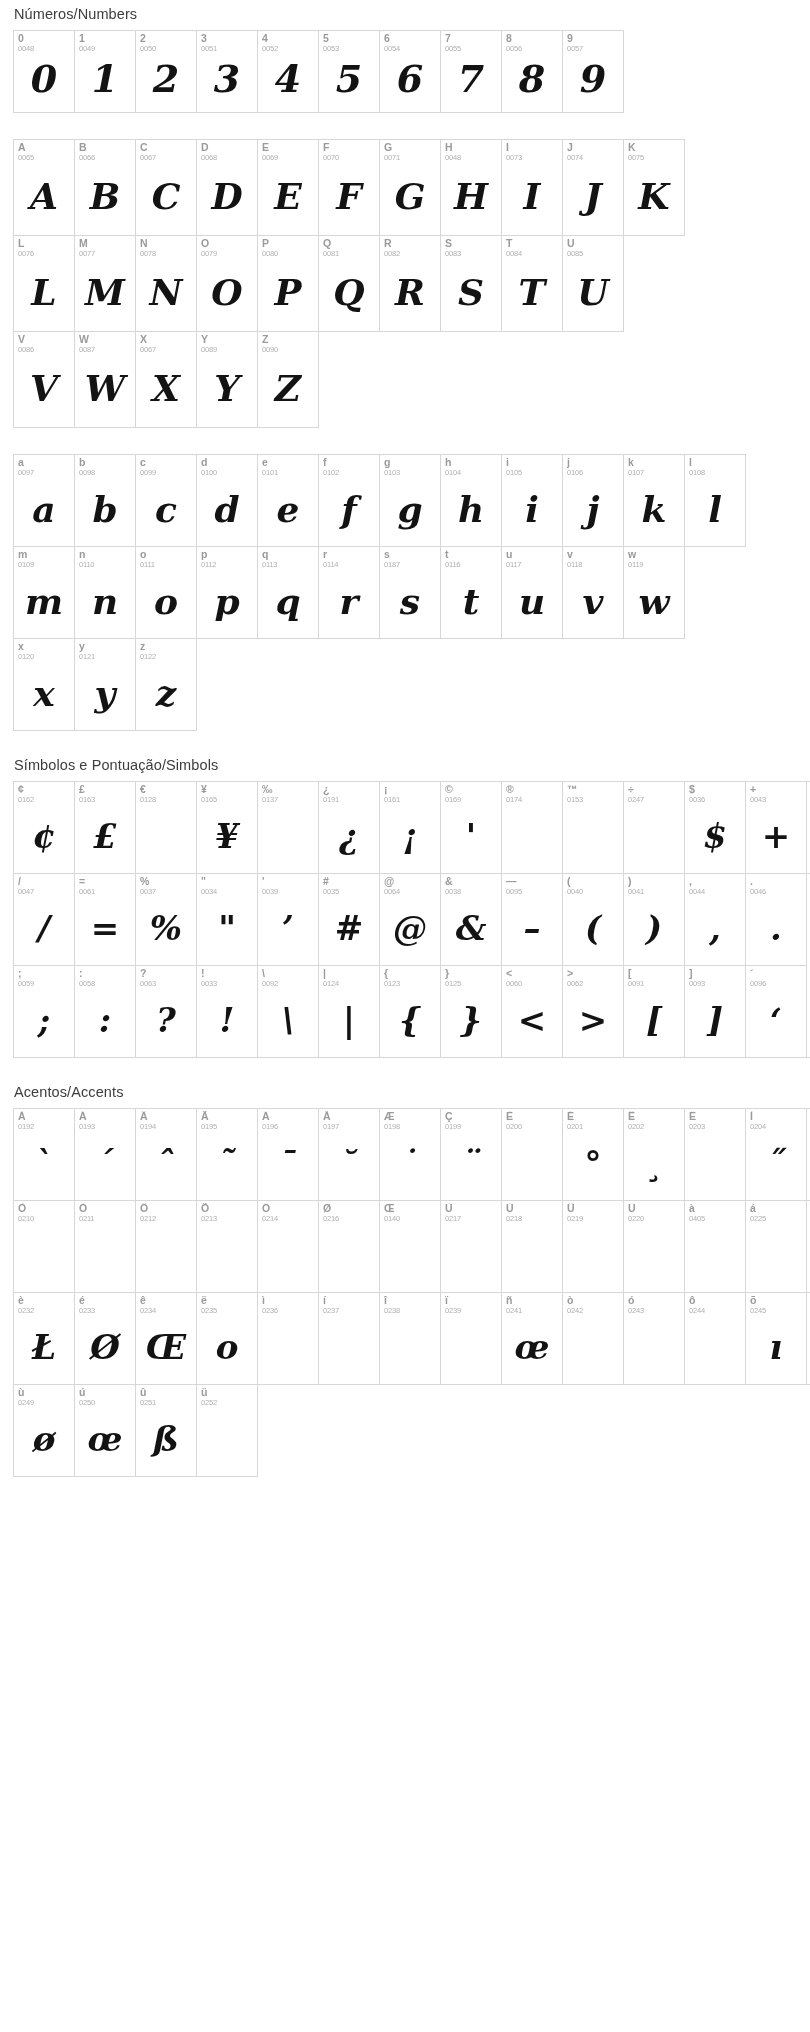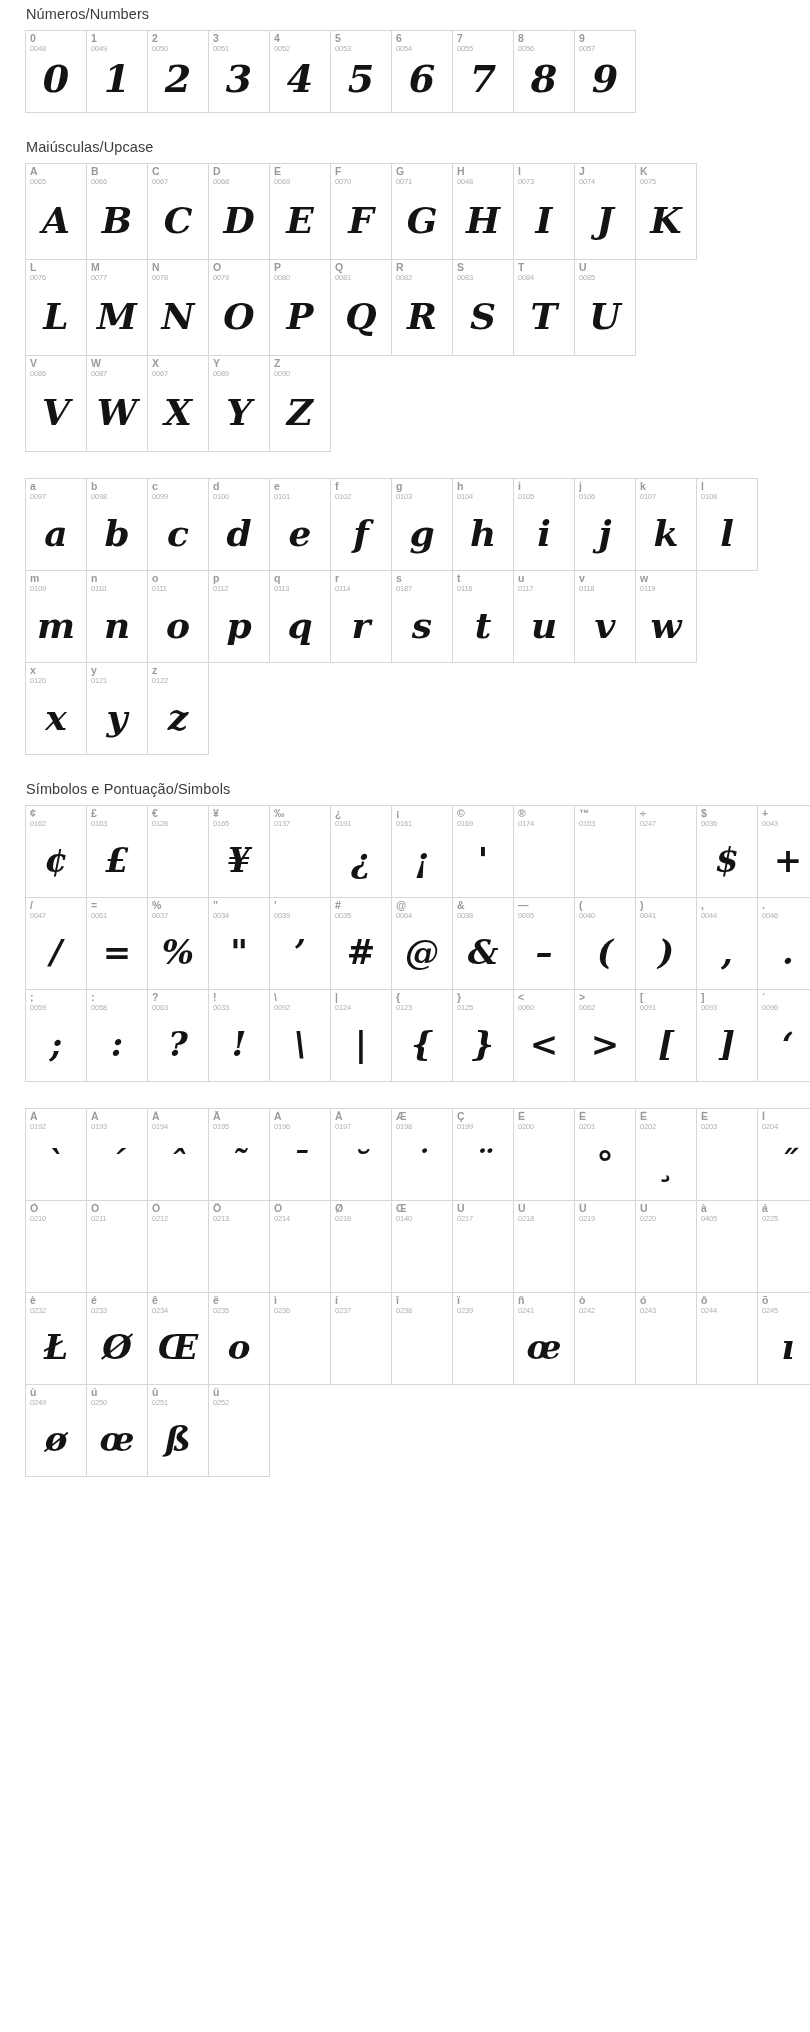--- a/index.html
+++ b/index.html
@@ -8,21 +8,21 @@
     background: #ffffff;
   }
   body {
     width: 810px;
     font-family: "Liberation Sans", sans-serif;
     color: #222;
     -webkit-font-smoothing: antialiased;
   }
   .page {
     width: 722px;
-    padding: 0 0 24px 12px;
+    padding: 0 0 24px 0;
     box-sizing: border-box;
   }
   .section-title {
     font-size: 14.5px;
     color: #3c3c3c;
     font-weight: 400;
     margin: 0 0 8px 14px;
     letter-spacing: 0.1px;
   }
   .section {
@@ -189,21 +189,20 @@
               <div class="meta">
                 <span class="chr">9</span>
                 <span class="code">0057</span>
               </div>
               <div class="glyph">9</div>
             </div>
           </div>
         </div>
       </div>
       <div class="section sec-upper">
-        <div class="section-title">Maiúsculas/Upcase</div>
         <div class="rows">
           <div class="row">
             <div class="cell">
               <div class="meta">
                 <span class="chr">A</span>
                 <span class="code">0065</span>
               </div>
               <div class="glyph">A</div>
             </div>
             <div class="cell">
@@ -864,20 +863,21 @@
               </div>
               <div class="glyph">‘</div>
             </div>
             <div class="cell">
               <div class="glyph">^</div>
             </div>
           </div>
         </div>
       </div>
       <div class="section sec-accents">
+        <div class="section-title">Acentos/Accents</div>
         <div class="rows">
           <div class="row">
             <div class="cell">
               <div class="meta">
                 <span class="chr">À</span>
                 <span class="code">0192</span>
               </div>
               <div class="glyph">`</div>
             </div>
             <div class="cell">

